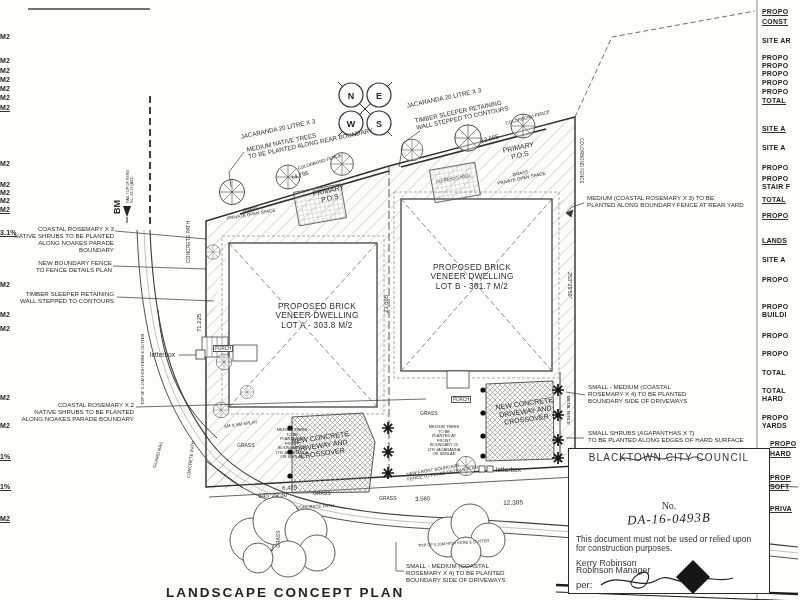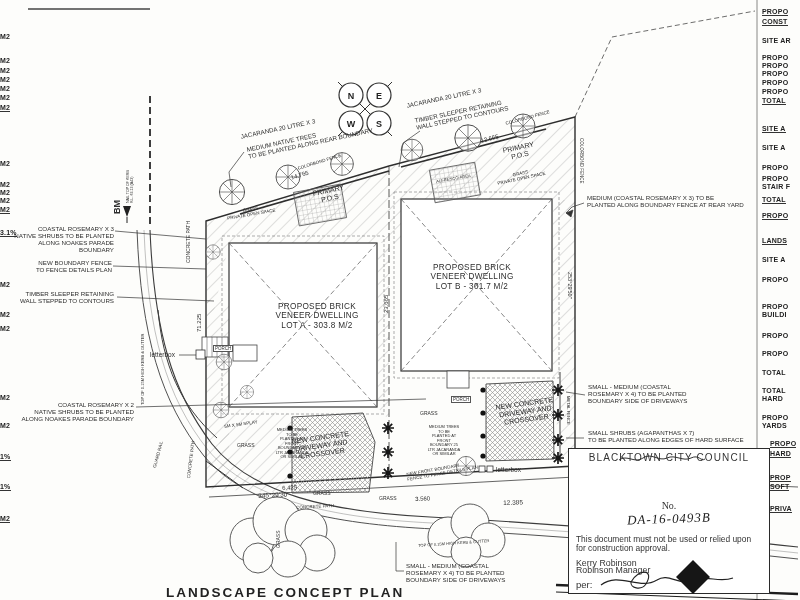--- a/index.html
+++ b/index.html
@@ -367,21 +367,21 @@
 <div id="stamp">
   <div class="abs council">BLACKTOWN CITY COUNCIL</div>
   <svg class="abs" style="left:48px;top:4px" width="90" height="12">
     <path d="M2,7 C10,1 18,11 26,5 S42,9 50,5 S66,9 74,5 S84,9 88,6" stroke="#333" stroke-width="1" fill="none"></path>
   </svg>
   <div class="abs noline">
     <span>No.</span>
     <span class="hand">DA-16-0493B</span>
   </div>
   <div class="abs para" style="top:86px">This document must not be used or relied upon
-for construction approval.</div>
+for construction purposes.</div>
   <div class="abs sig" style="left:7px;top:109px">Kerry Robinson</div>
   <div class="abs sig" style="left:7px;top:116px">Robinson Manager</div>
   <div class="abs per" style="left:7px;top:130px">per:</div>
   <svg class="abs" style="left:28px;top:118px" width="140" height="26">
     <path d="M4,18 C22,4 42,24 60,13 C72,5 82,20 98,13 C110,8 122,16 136,11" stroke="#222" stroke-width="1.2" fill="none"></path>
     <path d="M34,15 C42,1 58,2 49,17 C44,24 33,21 34,15" stroke="#222" stroke-width="1.1" fill="none"></path>
   </svg>
   <div class="diamond"></div>
 </div>
 

